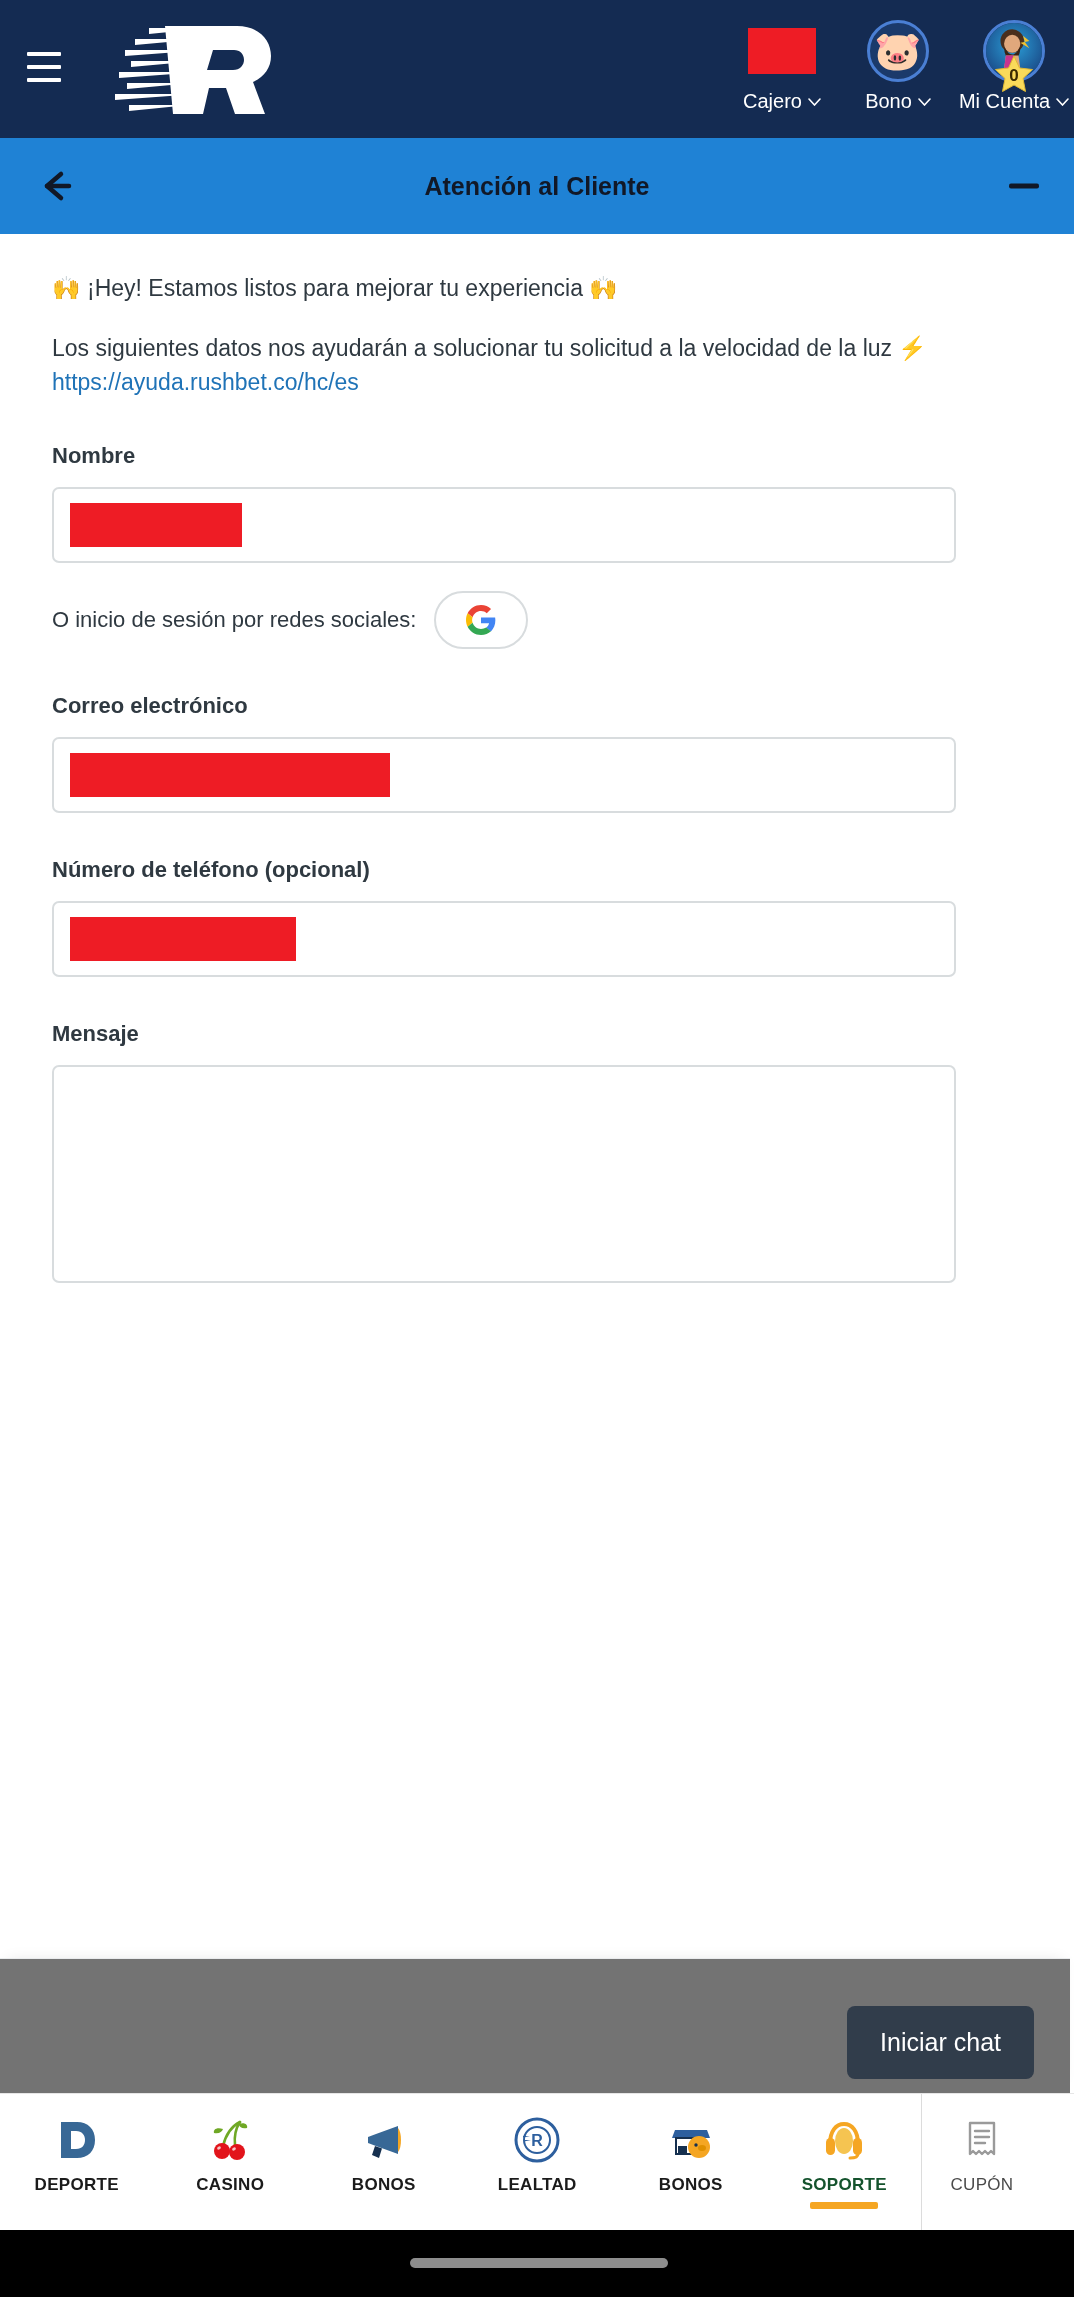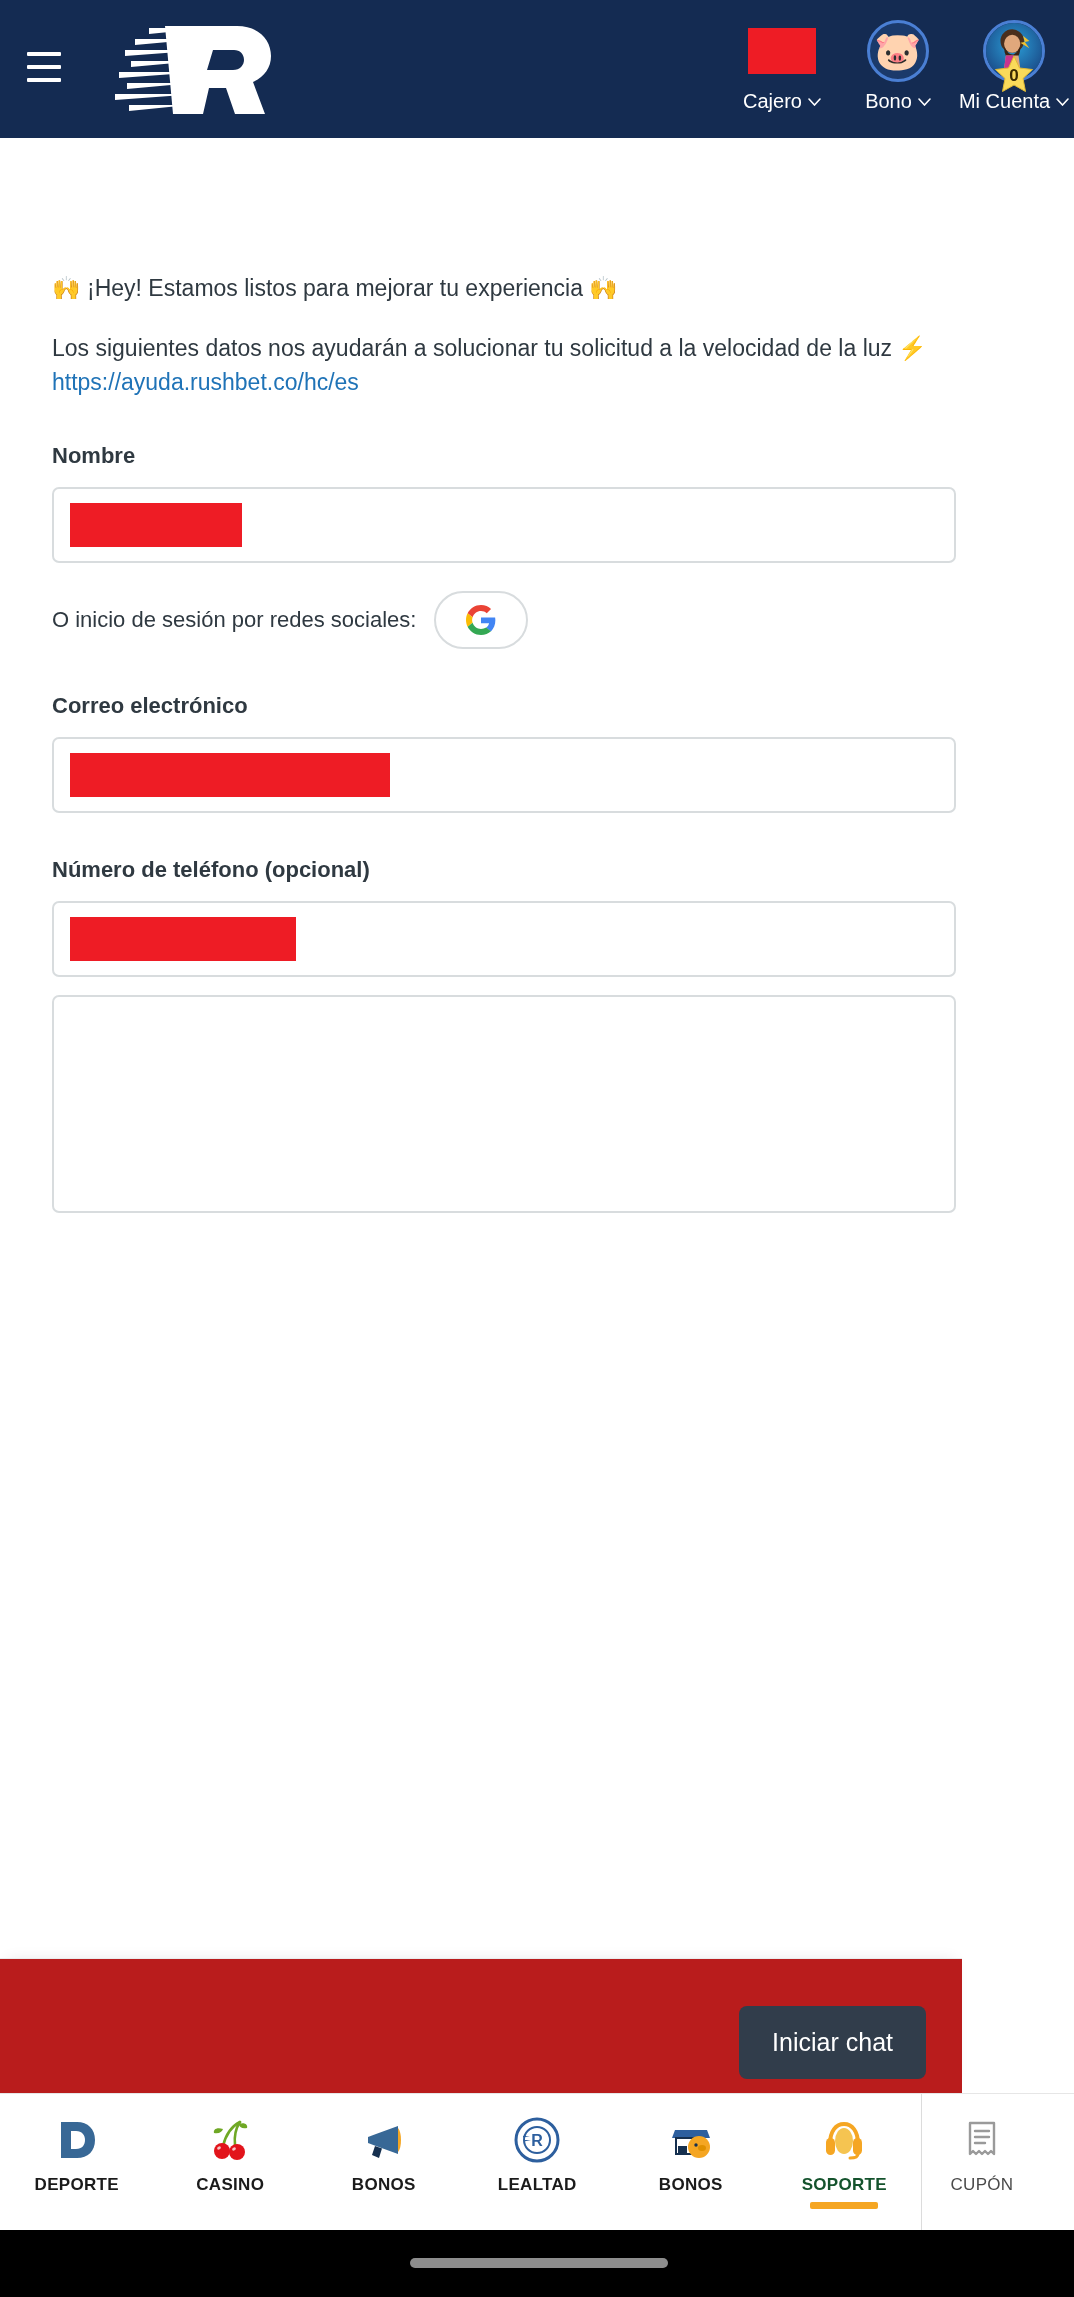--- a/index.html
+++ b/index.html
@@ -248,23 +248,23 @@
     border: 2px solid #d8dcde;
     border-radius: 7px;
     background: #ffffff;
     cursor: text;
   }
 
   
   .chat-footer {
     position: absolute;
     top: 1958px; left: 0;
-    width: 962px;
+    width: 1070px;
     height: 135px;
-    background: #b91c1c;
+    background: #737373;
     border-top: 1px solid #e9ebed;
     box-shadow: 0 -6px 14px -8px rgba(0,0,0,0.10);
   }
   .start-chat-btn {
     position: absolute;
     right: 36px;
     top: 47px;
     height: 73px;
     padding: 0 33px;
     border: none;
@@ -442,20 +442,30 @@
             <svg viewBox="0 0 13 8">
                 <path d="M1 1 L6.5 7 L12 1" stroke="#ffffff" stroke-width="1.6" fill="none" stroke-linecap="round"></path>
               </svg>
           </span>
         </div>
       </div>
 
     </div>
   </div>
 
+  <div class="chat-bar">
+    <div class="chat-back">
+      <svg viewBox="0 0 44 40">
+        <path d="M28 8 L14 20 L28 32" stroke="#111827" stroke-width="4.5" fill="none" stroke-linecap="round" stroke-linejoin="round"></path>
+        <path d="M14 20 L36 20" stroke="#111827" stroke-width="4.5" stroke-linecap="round"></path>
+      </svg>
+    </div>
+    <div class="chat-title">Atención al Cliente</div>
+    <div class="chat-min"></div>
+  </div>
 
   <div class="chat-body">
 
     <div class="greeting">🙌 ¡Hey! Estamos listos para mejorar tu experiencia 🙌</div>
 
     <div class="para">
       <span>Los siguientes datos nos ayudarán a solucionar tu solicitud a la velocidad de la luz ⚡</span><br>
       <a href="#">https://ayuda.rushbet.co/hc/es</a>
     </div>
 
@@ -479,20 +489,21 @@
     <div class="field-label">Correo electrónico</div>
     <div class="field-box">
       <div class="redact redact-email"></div>
     </div>
 
     <div class="field-label">Número de teléfono (opcional)</div>
     <div class="field-box">
       <div class="redact redact-phone"></div>
     </div>
 
+    <div class="field-label">Mensaje</div>
     <div class="textarea-box"></div>
 
   </div>
 
   <div class="chat-footer">
     <button class="start-chat-btn">Iniciar chat</button>
   </div>
 
   <div class="bottom-nav">
     <div class="nav-main">

